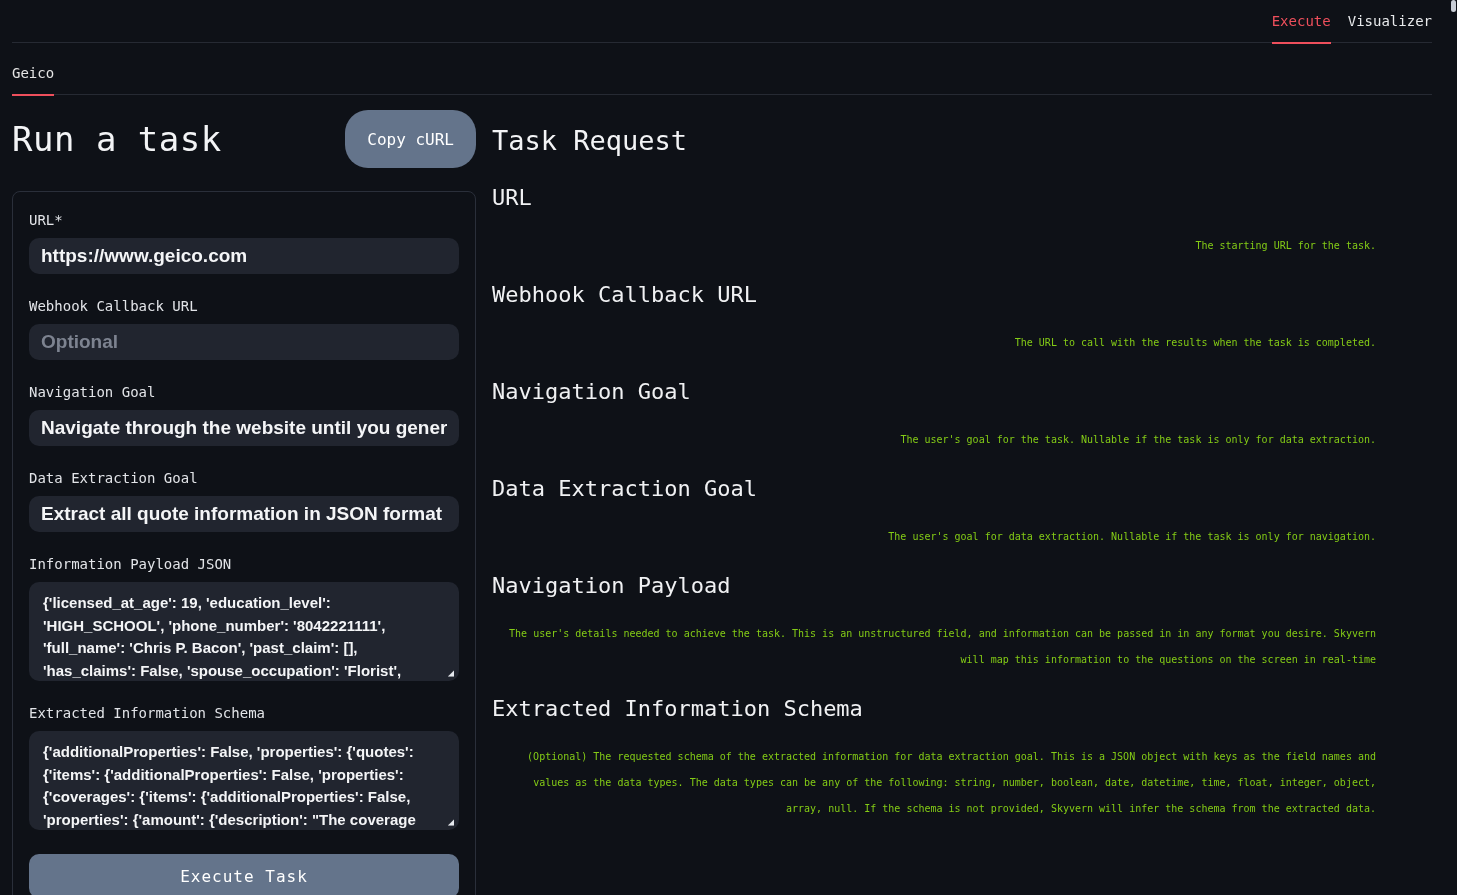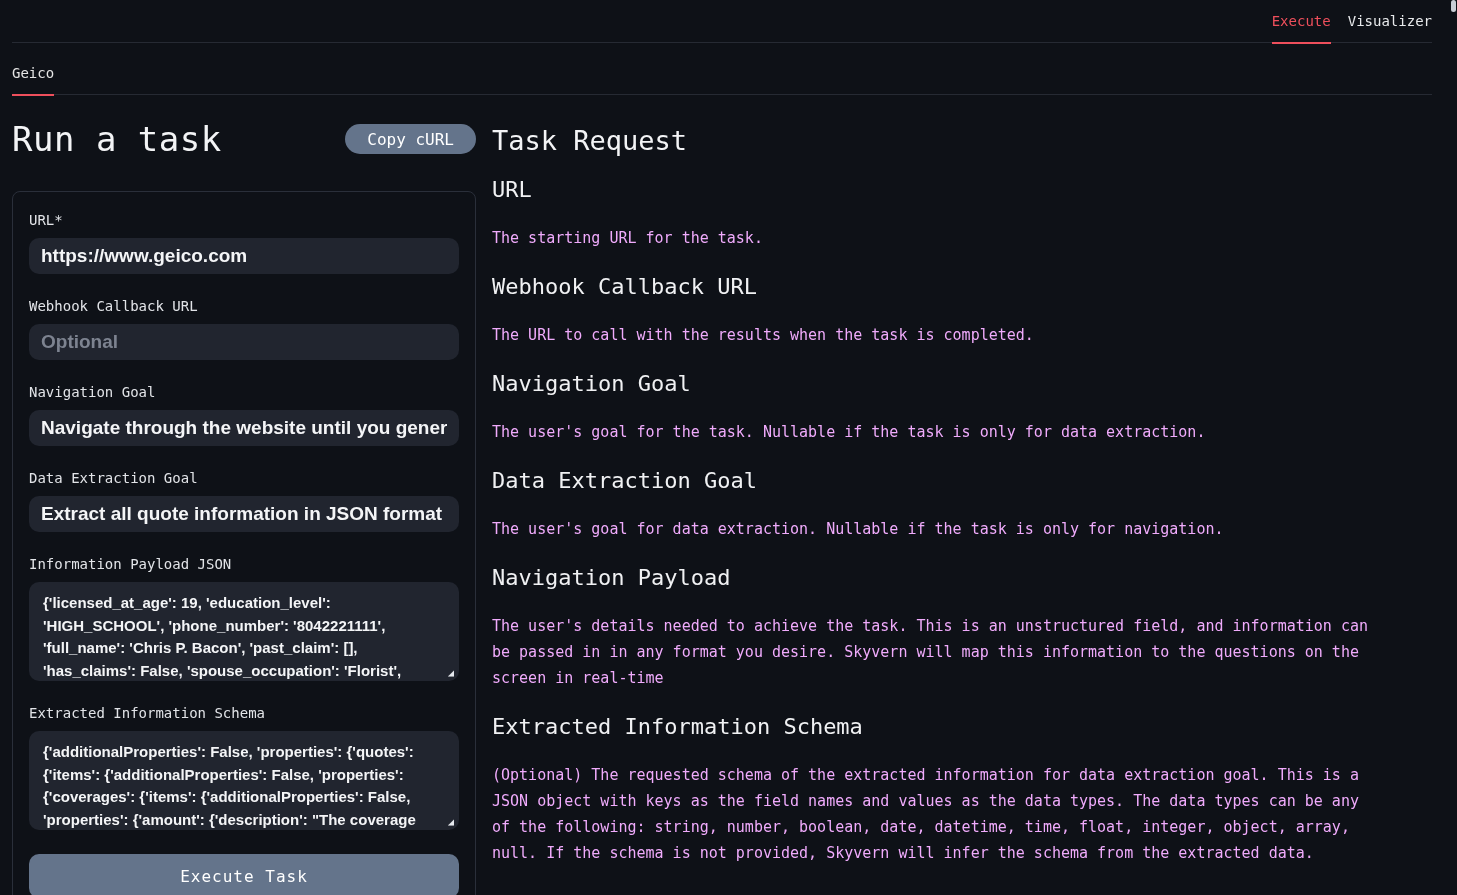--- a/index.html
+++ b/index.html
@@ -53,21 +53,21 @@
   .left-header {
     display: flex; justify-content: space-between; align-items: center;
     margin: 20px 0 28px 0; height: 48px;
   }
   .left-header h1 {
     font-size: 34px; font-weight: 400; color: #f3f4f6; letter-spacing: 0.5px;
   }
   .pill-btn {
     background: #64748b; color: #ffffff; border: none; cursor: pointer;
     font-family: "DejaVu Sans Mono", monospace; font-size: 16px;
-    height: 30px; padding: 0 22px; border-radius: 23px;
+    height: 58px; padding: 0 22px; border-radius: 23px;
   }
   .card {
     border: 1px solid #2a2f3a; border-radius: 8px;
     padding: 20px 16px 16px 16px;
     height: 720px; overflow: hidden;
   }
   .field-group { margin-bottom: 24px; }
   .field-label {
     display: block; font-size: 14px; line-height: 16px;
     color: #e2e4e8; margin-bottom: 10px;
@@ -97,29 +97,29 @@
   .execute-btn {
     display: block; width: 100%; height: 44px; margin-top: 17px;
     background: #64748b; color: #ffffff; border: none; cursor: pointer;
     border-radius: 10px; font-family: "DejaVu Sans Mono", monospace;
     font-size: 16px; letter-spacing: 1px;
   }
 
   
   .docs-title {
     font-size: 27px; line-height: 32px; font-weight: 400;
-    color: #f3f4f6; margin-bottom: 20px;
+    color: #f3f4f6; margin-bottom: 28px;
   }
   .doc-section { margin-bottom: 23px; max-width: 884px; }
   .doc-heading {
     font-size: 22px; line-height: 26px; font-weight: 400;
     color: #f0f1f3; margin-bottom: 22px;
   }
   .doc-body {
-    font-size: 15px; line-height: 26px; color: #f0abfc;
+    font-size: 10px; line-height: 26px; color: #84cc16; text-align: right;
   }
 
   
   .scroll-thumb {
     position: absolute; top: 0; right: 1px;
     width: 5px; height: 12px; border-radius: 3px;
     background: #c9ced6;
   }
 </style>
 </head>

